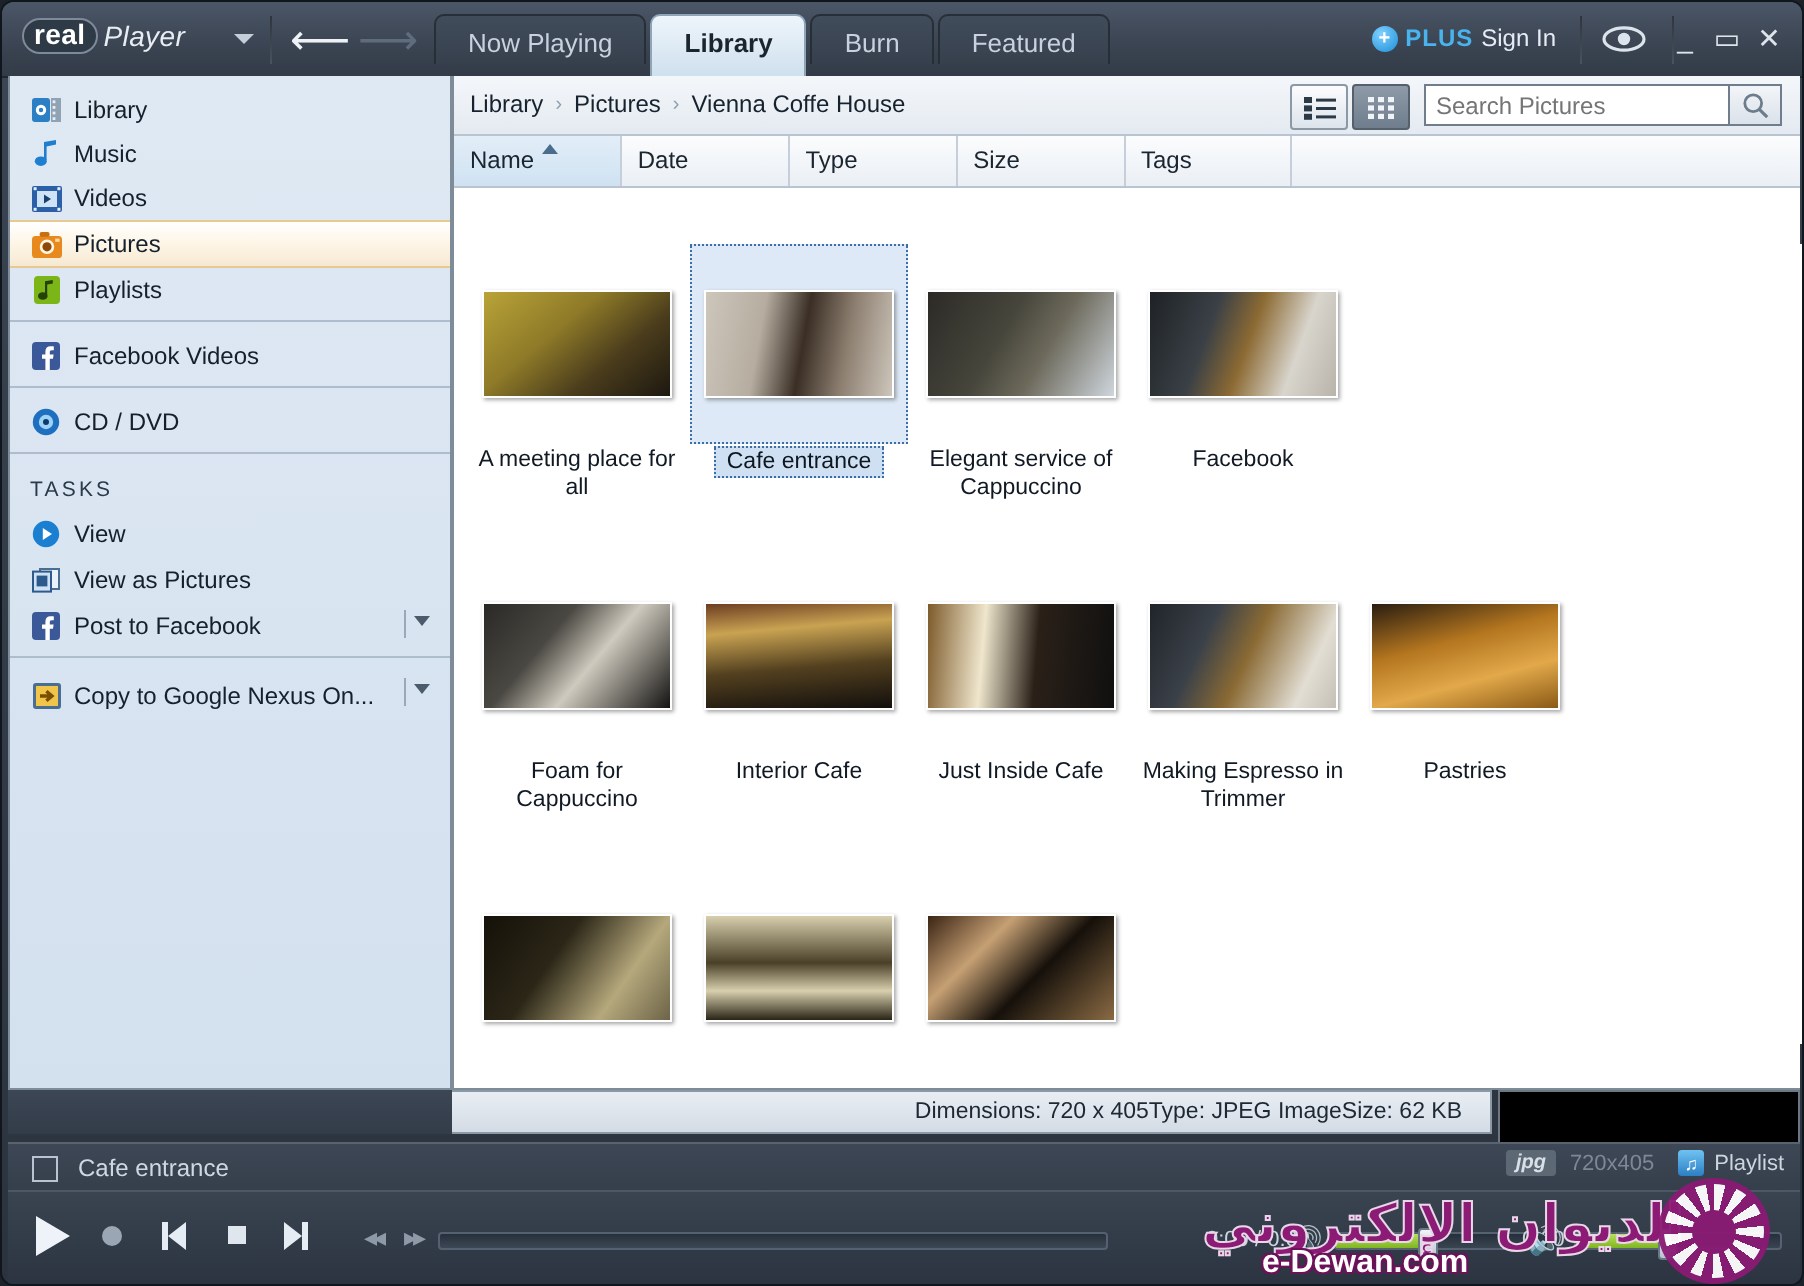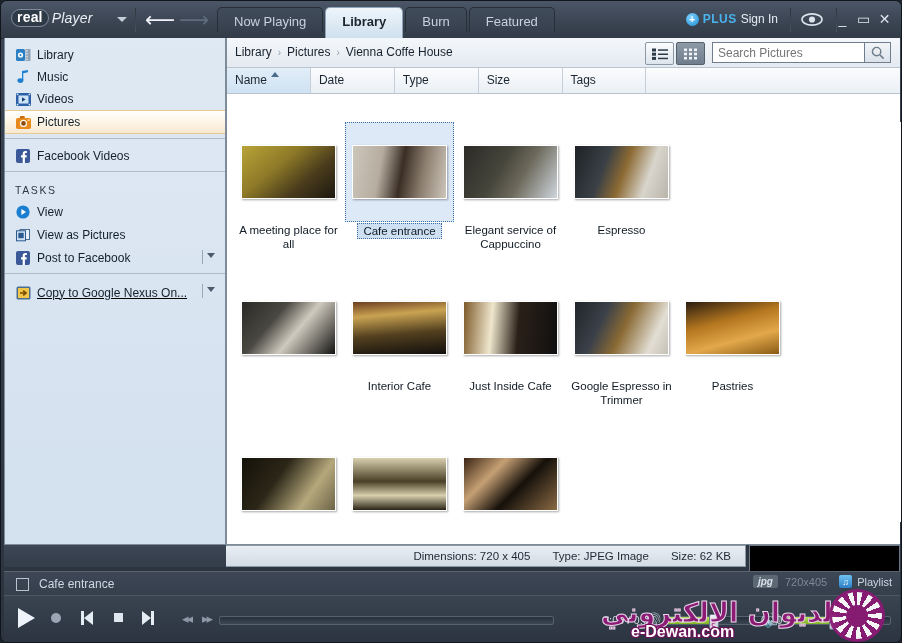--- a/index.html
+++ b/index.html
@@ -90,21 +90,21 @@
   }
 
   
   .sidebar{
     position:absolute;left:3px;top:37px;width:222px;height:507px;
     background:linear-gradient(180deg,#dfe9f4 0%,#d3e0ee 100%);
     border:1px solid #7e8b99;border-top:none;
     box-sizing:border-box;
   }
   .side-sec{padding:6px 0 4px 0;border-bottom:1px solid #aebdcc;}
-  .side-sec.noborder{border-bottom:none;text-decoration:underline;}
+  .side-sec.noborder{border-bottom:none;}
   .side-item{
     position:relative;height:22px;display:flex;align-items:center;
     font-size:12px;color:#14202c;padding-left:10px;cursor:default;
   }
   .side-item.sub{}
   .side-item.selected{
     background:linear-gradient(180deg,#ffffff 0%,#fdf5e6 50%,#f6e9d2 100%);
     border-top:1px solid #e8c98f;border-bottom:1px solid #e8c98f;
   }
   .side-ico{
@@ -204,21 +204,21 @@
   }
 
   
   .statusbar{
     position:absolute;left:225px;top:544px;width:520px;height:22px;
     background:linear-gradient(180deg,#e9eef4 0%,#d3dbe4 100%);
     border:1px solid #8b98a6;border-left:none;box-sizing:border-box;
     display:flex;align-items:center;justify-content:flex-end;
     font-size:11.5px;color:#1d2833;
   }
-  .statusbar span{margin-left:22px;}
+  .statusbar span{}
   .statusbar span:last-child{margin-right:14px;}
   .statusleftfill{
     position:absolute;left:3px;top:544px;width:222px;height:22px;
     background:linear-gradient(180deg,#3c4654,#333c49);
   }
   .blackpanel{
     position:absolute;left:748px;top:544px;width:151px;height:30px;
     background:#000;border:1px solid #6d7784;box-sizing:border-box;
   }
 
@@ -407,34 +407,56 @@
           <svg width="15" height="13" viewBox="0 0 15 13">
               <rect x="0" y="2" width="15" height="11" rx="1.8" fill="#e8891d"></rect>
               <rect x="3.8" y="0" width="5" height="2.4" rx="1" fill="#c96f10"></rect>
               <circle cx="7.5" cy="7.4" r="3.6" fill="#fff6e8"></circle>
               <circle cx="7.5" cy="7.4" r="2.3" fill="#8d4a07"></circle>
               <rect x="11.6" y="3.3" width="2.2" height="1.6" fill="#ffd9a0"></rect>
             </svg>
         </span>
         <span>Pictures</span>
       </div>
+      <div class="side-item sub">
+        <span class="side-ico">
+          <svg width="13" height="14" viewBox="0 0 13 14">
+              <rect x="0" y="0" width="13" height="14" rx="2" fill="#7cb518"></rect>
+              <path d="M5.5 2.6 L9.4 2 L9.4 3.7 L6.6 4.2 L6.6 9.4 L5.5 9.4 Z" fill="#24420a"></path>
+              <ellipse cx="4.4" cy="10" rx="2.4" ry="1.9" fill="#24420a"></ellipse>
+            </svg>
+        </span>
+        <span>Playlists</span>
+      </div>
     </div>
 
     <div class="side-sec">
       <div class="side-item">
         <span class="side-ico">
           <svg width="14" height="14" viewBox="0 0 14 14">
               <rect width="14" height="14" rx="2" fill="#3b5998"></rect>
               <path d="M8.9 14 L8.9 8.4 L10.5 8.4 L10.8 6.3 L8.9 6.3 L8.9 5.1 C8.9 4.5 9.1 4.1 10 4.1 L10.9 4.1 L10.9 2.2 C10.6 2.1 9.9 2.1 9.2 2.1 C7.7 2.1 6.7 3 6.7 4.8 L6.7 6.3 L5 6.3 L5 8.4 L6.7 8.4 L6.7 14 Z" fill="#fff"></path>
             </svg>
         </span>
         <span>Facebook Videos</span>
       </div>
     </div>
 
+    <div class="side-sec">
+      <div class="side-item">
+        <span class="side-ico">
+          <svg width="14" height="14" viewBox="0 0 14 14">
+              <circle cx="7" cy="7" r="6.6" fill="#1f6fc0"></circle>
+              <circle cx="7" cy="7" r="3.6" fill="#9fd2f7"></circle>
+              <circle cx="7" cy="7" r="1.5" fill="#0d3b6b"></circle>
+            </svg>
+        </span>
+        <span>CD / DVD</span>
+      </div>
+    </div>
 
     <div class="side-sec">
       <div class="tasks-hd">TASKS</div>
       <div class="side-item" style="height:23px">
         <span class="side-ico">
           <svg width="14" height="14" viewBox="0 0 14 14">
               <circle cx="7" cy="7" r="6.6" fill="#1b7fd1"></circle>
               <path d="M5.4 4 L10 7 L5.4 10 Z" fill="#fff"></path>
             </svg>
         </span>
@@ -559,47 +581,48 @@
         <div class="cell">
           <div class="thumbbox">
             <div class="thumb" style="background:linear-gradient(120deg,#2b2a26 0%,#47463c 40%,#6d6a5c 62%,#cfd6dd 100%)"></div>
           </div>
           <div class="caption">Elegant service of Cappuccino</div>
         </div>
         <div class="cell">
           <div class="thumbbox">
             <div class="thumb" style="background:linear-gradient(110deg,#1e2226 0%,#3a4046 32%,#8c6a33 52%,#d8d5cd 76%,#b9b4aa 100%)"></div>
           </div>
-          <div class="caption">Espresso</div>
+          <div class="caption">Facebook</div>
         </div>
       </div>
 
       <div class="row">
         <div class="cell">
           <div class="thumbbox">
             <div class="thumb" style="background:linear-gradient(130deg,#2a2926 0%,#4a4842 34%,#cfcabe 58%,#141312 100%)"></div>
           </div>
+          <div class="caption">Foam for Cappuccino</div>
         </div>
         <div class="cell">
           <div class="thumbbox">
             <div class="thumb" style="background:linear-gradient(175deg,#6d3d22 0%,#c9a352 26%,#53401f 60%,#120f0c 100%)"></div>
           </div>
           <div class="caption">Interior Cafe</div>
         </div>
         <div class="cell">
           <div class="thumbbox">
             <div class="thumb" style="background:linear-gradient(95deg,#7d5a2a 0%,#efe6cd 30%,#2a2018 58%,#101010 100%)"></div>
           </div>
           <div class="caption">Just Inside Cafe</div>
         </div>
         <div class="cell">
           <div class="thumbbox">
             <div class="thumb" style="background:linear-gradient(115deg,#20242a 0%,#3b4149 30%,#8a6a34 52%,#e2ded4 82%,#c4c0b6 100%)"></div>
           </div>
-          <div class="caption">Google Espresso in Trimmer</div>
+          <div class="caption">Making Espresso in Trimmer</div>
         </div>
         <div class="cell">
           <div class="thumbbox">
             <div class="thumb" style="background:linear-gradient(165deg,#2a1d10 0%,#b4761f 38%,#e2a84a 68%,#8a5a15 100%)"></div>
           </div>
           <div class="caption">Pastries</div>
         </div>
       </div>
 
       <div class="row">

